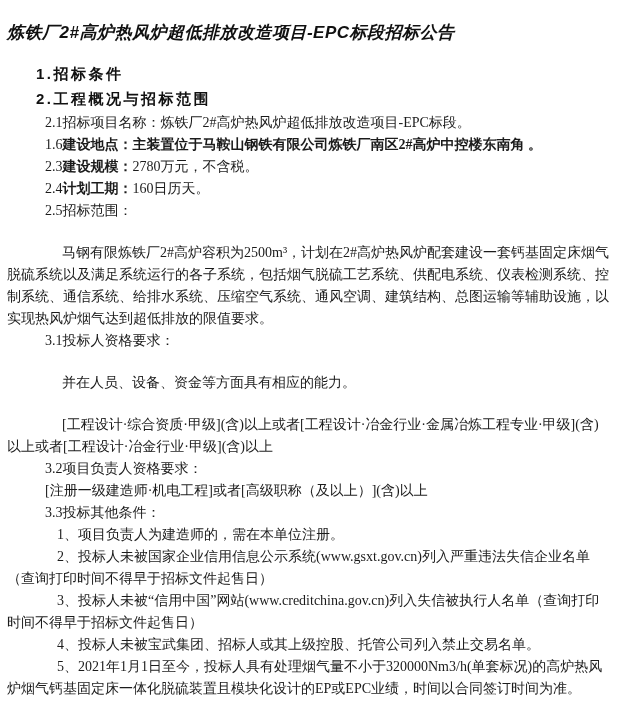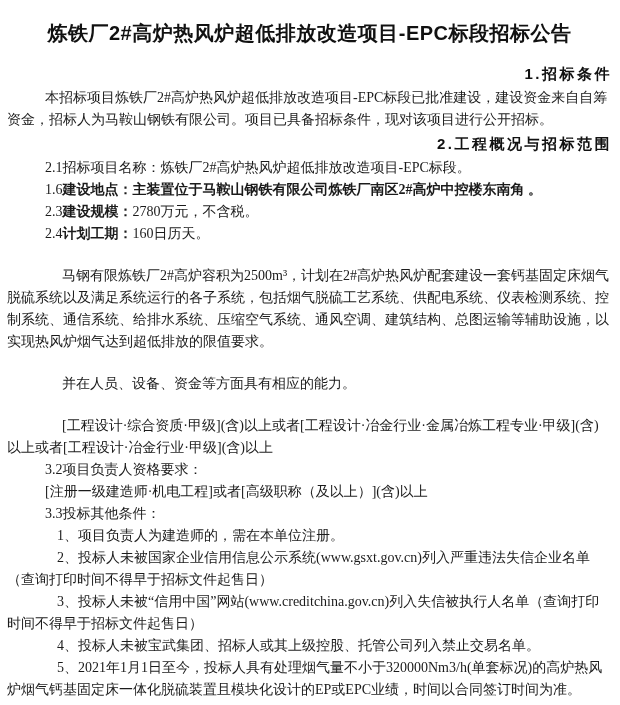--- a/index.html
+++ b/index.html
@@ -18,37 +18,36 @@
   }
   .page {
     box-sizing: border-box;
     width: 620px;
     height: 705px;
     padding: 16px 8px 0 7px;
     background: #ffffff;
   }
   .doc-title {
     font-family: "Liberation Sans", "DejaVu Sans", sans-serif;
-    font-size: 20px;
+    font-size: 17px;
     font-weight: bold;
-    text-align: center;
     letter-spacing: 0.5px;
     line-height: 26px;
     margin: 4px 0 16px 0;
     color: #111111;
+    font-style: italic;
   }
   .sec-heading {
     font-family: "Liberation Sans", "DejaVu Sans", sans-serif;
     font-size: 15px;
     font-weight: bold;
     letter-spacing: 2.5px;
     line-height: 24px;
-    margin: 1px 0 1px 15px;
+    margin: 1px 0 1px 29px;
     color: #111111;
-    text-align: right;
   }
   .sec-heading.gap-above {
     margin-top: 24px;
   }
   p {
     margin: 0;
     padding: 0;
   }
   .indent2 { text-indent: 38px; }   
   .indent3 { text-indent: 55px; margin-top: 20px; }   
@@ -56,36 +55,37 @@
   .bold { font-weight: bold; text-align: right; }
 </style>
 </head>
 <body>
 
 <div class="page">
 
   <h1 class="doc-title">炼铁厂2#高炉热风炉超低排放改造项目-EPC标段招标公告</h1>
 
   <div class="sec-heading">1.招标条件</div>
-  <p class="indent2">本招标项目炼铁厂2#高炉热风炉超低排放改造项目-EPC标段已批准建设，建设资金来自自筹资金，招标人为马鞍山钢铁有限公司。项目已具备招标条件，现对该项目进行公开招标。</p>
 
   <div class="sec-heading">2.工程概况与招标范围</div>
 
   <p class="indent2"><span>2.1</span><span>招标项目名称：</span><span>炼铁厂2#高炉热风炉超低排放改造项目-EPC标段。</span></p>
 
   <p class="indent2"><span>1.6</span><span class="bold">建设地点：</span><span class="bold">主装置位于马鞍山钢铁有限公司炼铁厂南区2#高炉中控楼东南角 。</span></p>
 
   <p class="indent2"><span>2.3</span><span class="bold">建设规模：</span><span>2780万元，不含税。</span></p>
 
   <p class="indent2"><span>2.4</span><span class="bold">计划工期：</span><span>160日历天。</span></p>
 
+  <p class="indent2"><span>2.5</span><span>招标范围：</span><span></span></p>
 
   <p class="indent3">马钢有限炼铁厂2#高炉容积为2500m³，计划在2#高炉热风炉配套建设一套钙基固定床烟气脱硫系统以及满足系统运行的各子系统，包括烟气脱硫工艺系统、供配电系统、仪表检测系统、控制系统、通信系统、给排水系统、压缩空气系统、通风空调、建筑结构、总图运输等辅助设施，以实现热风炉烟气达到超低排放的限值要求。</p>
 
 
+  <p class="indent2">3.1投标人资格要求：</p>
   <p class="indent3">并在人员、设备、资金等方面具有相应的能力。</p>
   <p class="indent3">[工程设计·综合资质·甲级](含)以上或者[工程设计·冶金行业·金属冶炼工程专业·甲级](含)以上或者[工程设计·冶金行业·甲级](含)以上</p>
 
   <p class="indent2">3.2项目负责人资格要求：</p>
   <p class="indent2">[注册一级建造师·机电工程]或者[高级职称（及以上）](含)以上</p>
 
   <p class="indent2">3.3投标其他条件：</p>
   <p class="numitem">1、项目负责人为建造师的，需在本单位注册。</p>
   <p class="numitem">2、投标人未被国家企业信用信息公示系统(www.gsxt.gov.cn)列入严重违法失信企业名单（查询打印时间不得早于招标文件起售日）</p>
   <p class="numitem">3、投标人未被“信用中国”网站(www.creditchina.gov.cn)列入失信被执行人名单（查询打印时间不得早于招标文件起售日）</p>

